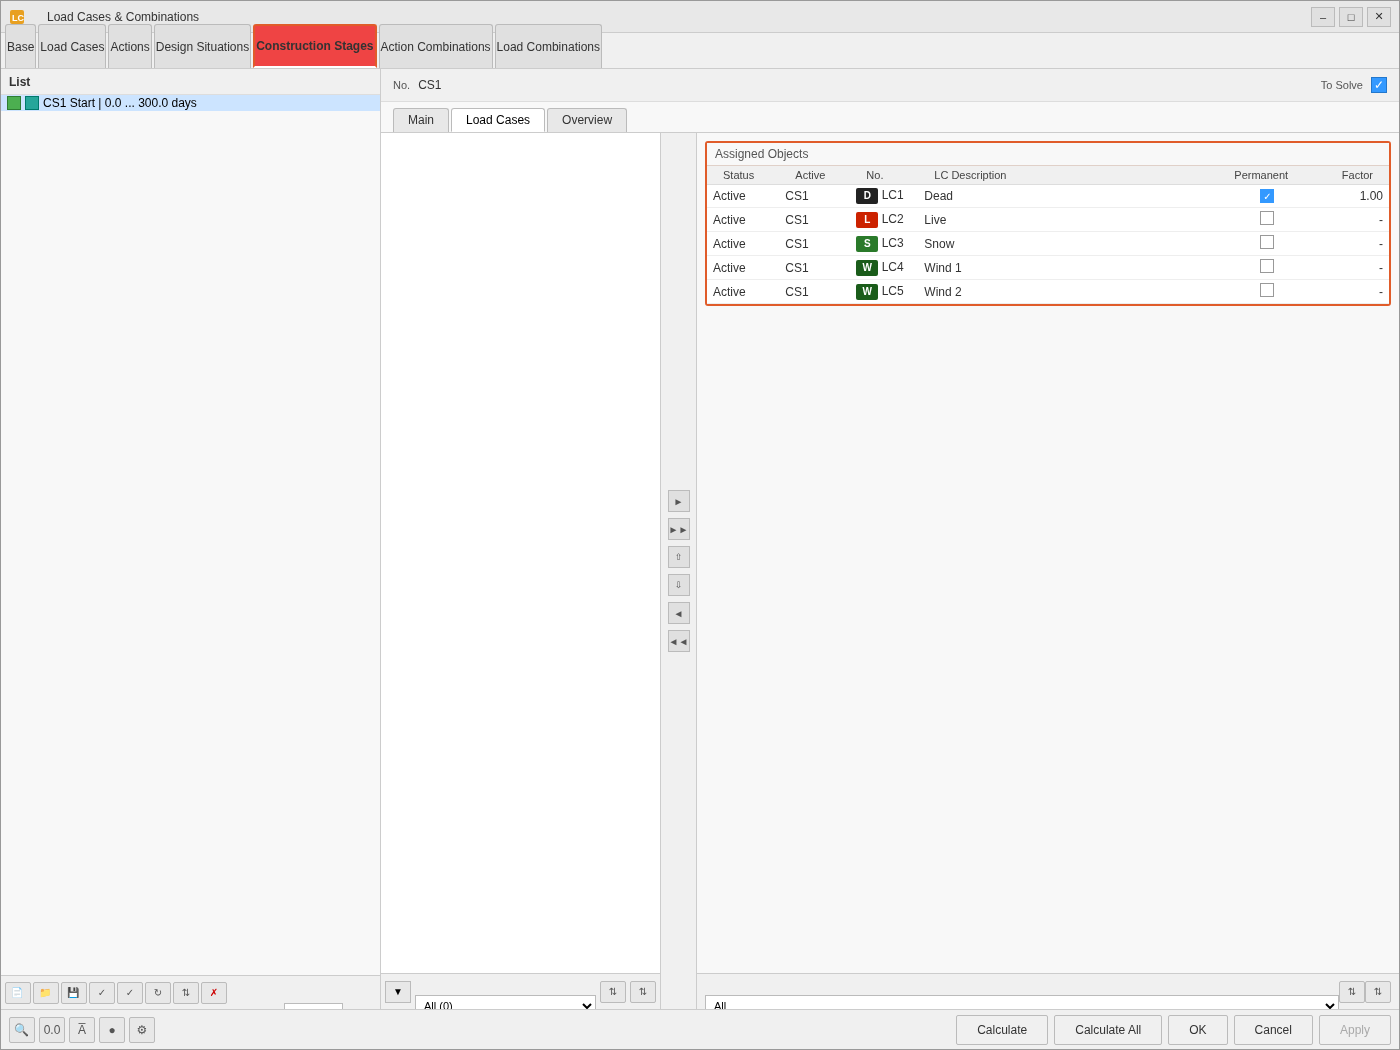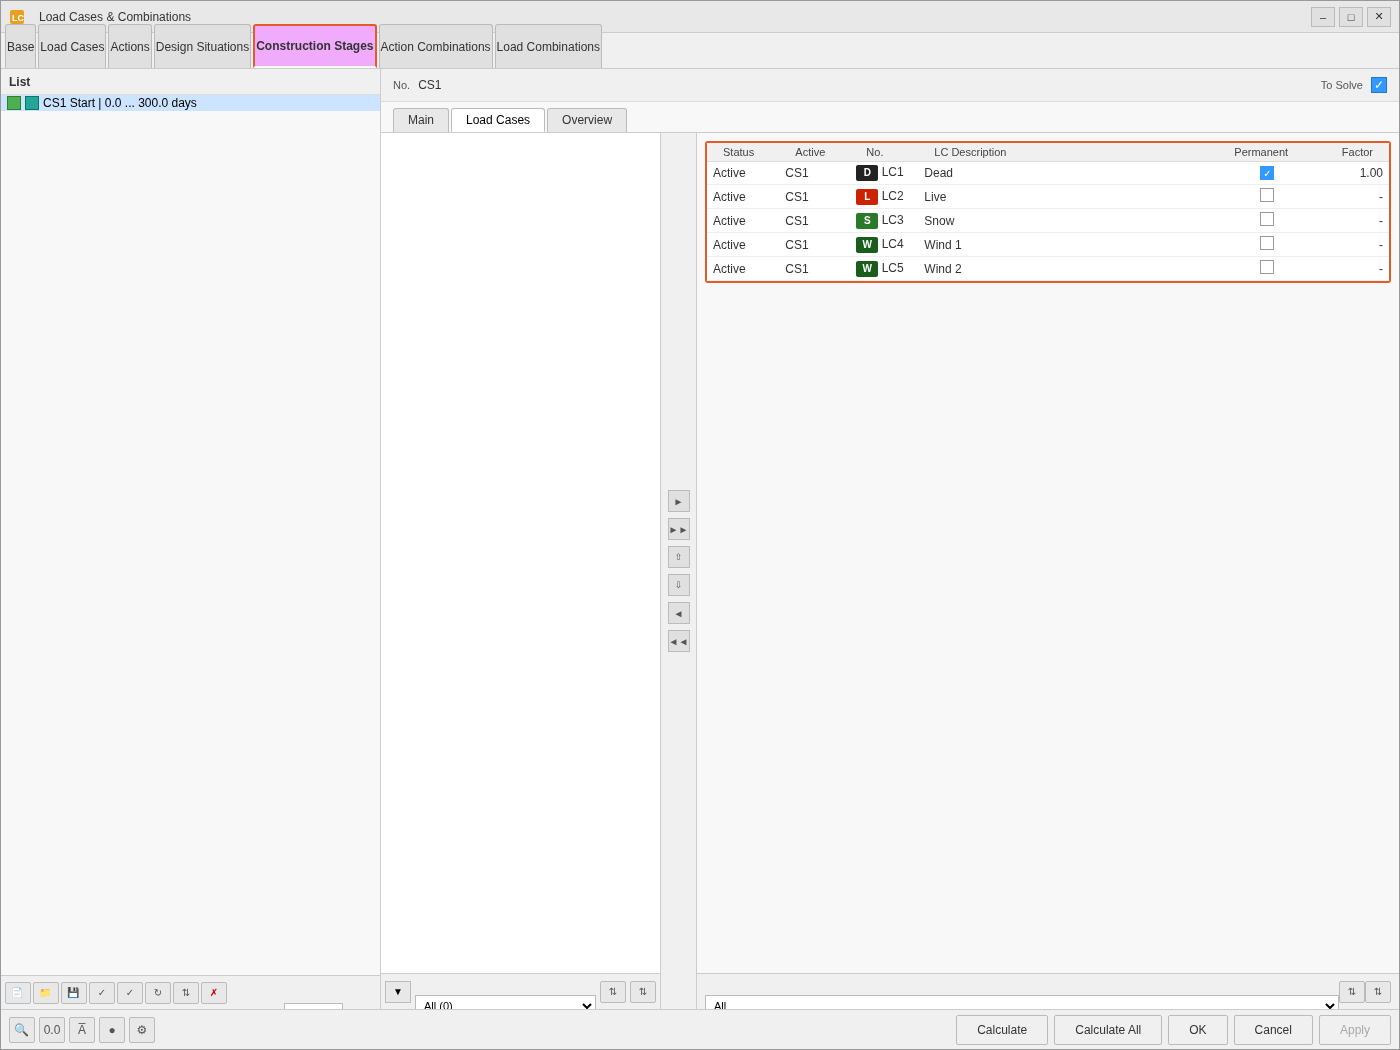--- a/index.html
+++ b/index.html
@@ -27,21 +27,21 @@
       height: 32px;
       display: flex;
       align-items: center;
       padding: 0 8px;
       justify-content: space-between;
     }
 
     .title-bar-left {
       display: flex;
       align-items: center;
-      gap: 14px;
+      gap: 22px;
     }
 
     .title-icon {
       width: 16px;
       height: 16px;
     }
 
     .title-text {
       font-size: 12px;
       color: #333;
@@ -83,21 +83,21 @@
       border-bottom: none;
       cursor: pointer;
       font-size: 12px;
       color: #333;
       display: flex;
       align-items: center;
       border-radius: 3px 3px 0 0;
     }
 
     .tab.active {
-      background: #f0abfc;
+      background: #ef4444;
       border: 2px solid #e05c2a;
       border-bottom: 2px solid #fff;
       font-weight: bold;
       color: #333;
     }
 
     .main-content {
       display: flex;
       flex: 1;
       overflow: hidden;
@@ -655,20 +655,21 @@
           <button class="arrow-btn">►</button>
           <button class="arrow-btn">►►</button>
           <button class="arrow-btn" style="font-size:9px;">⇧</button>
           <button class="arrow-btn" style="font-size:9px;">⇩</button>
           <button class="arrow-btn">◄</button>
           <button class="arrow-btn">◄◄</button>
         </div>
 
         <div class="assigned-panel">
           <div class="assigned-objects-box">
+            <div class="assigned-objects-title">Assigned Objects</div>
             <div class="assigned-table-wrapper">
               <table class="assigned-table">
                 <thead>
                   <tr>
                     <th>Status</th>
                     <th>Active</th>
                     <th>No.</th>
                     <th style="width:300px;">LC Description</th>
                     <th>Permanent</th>
                     <th style="text-align:right;">Factor</th>

